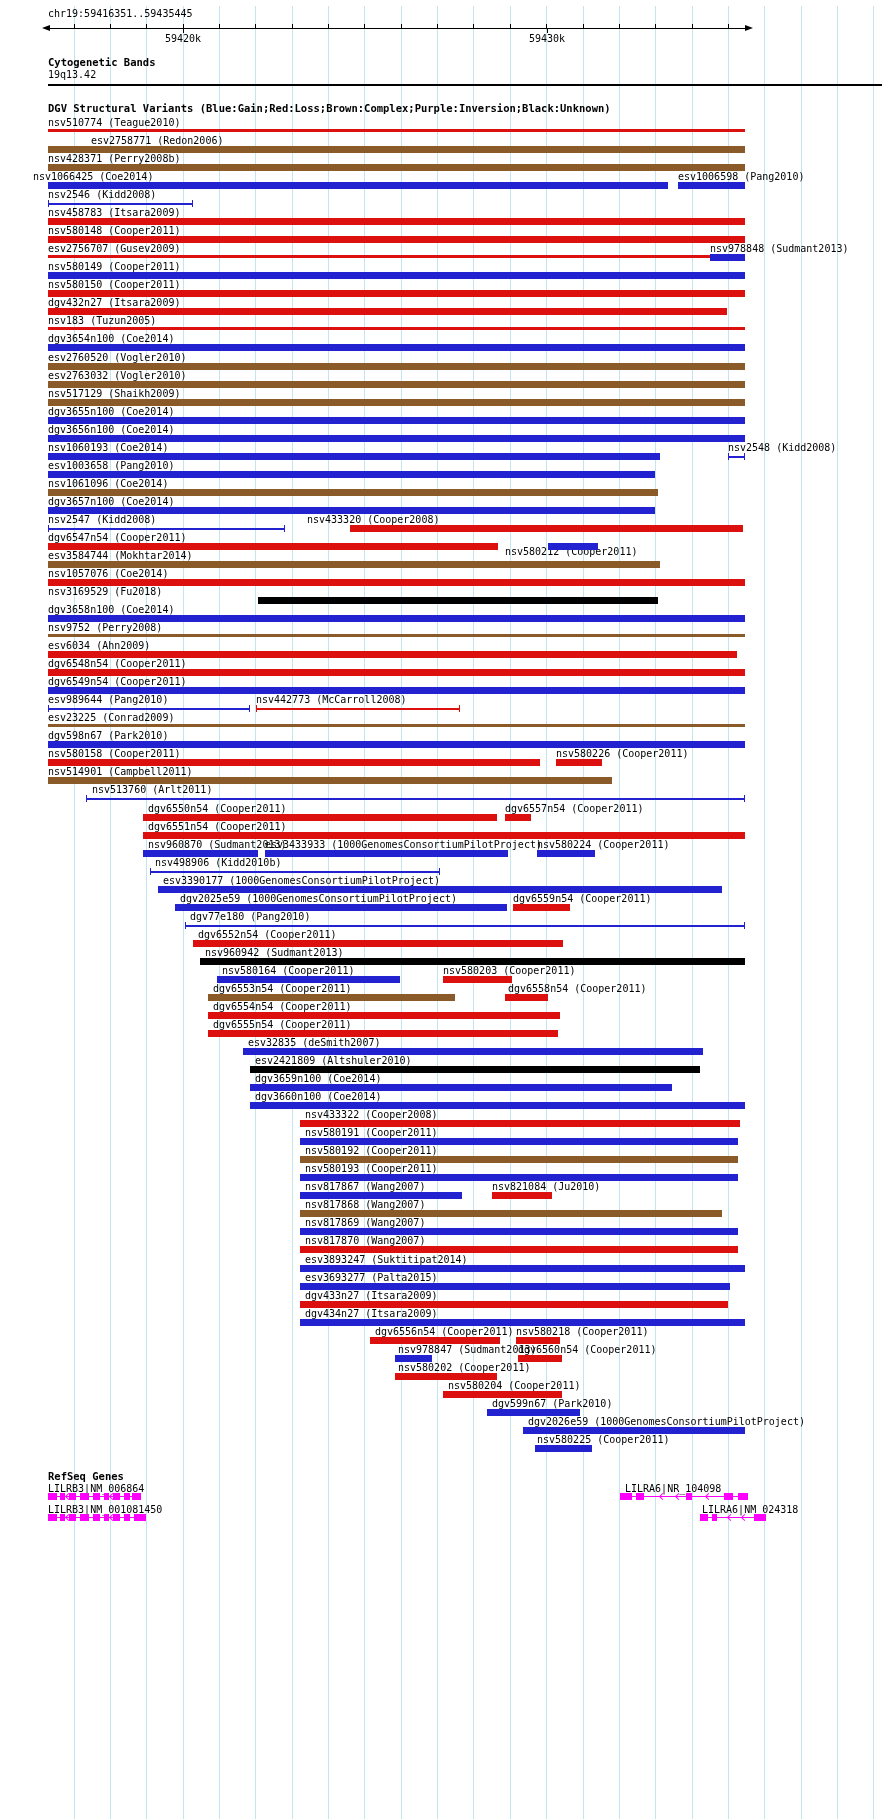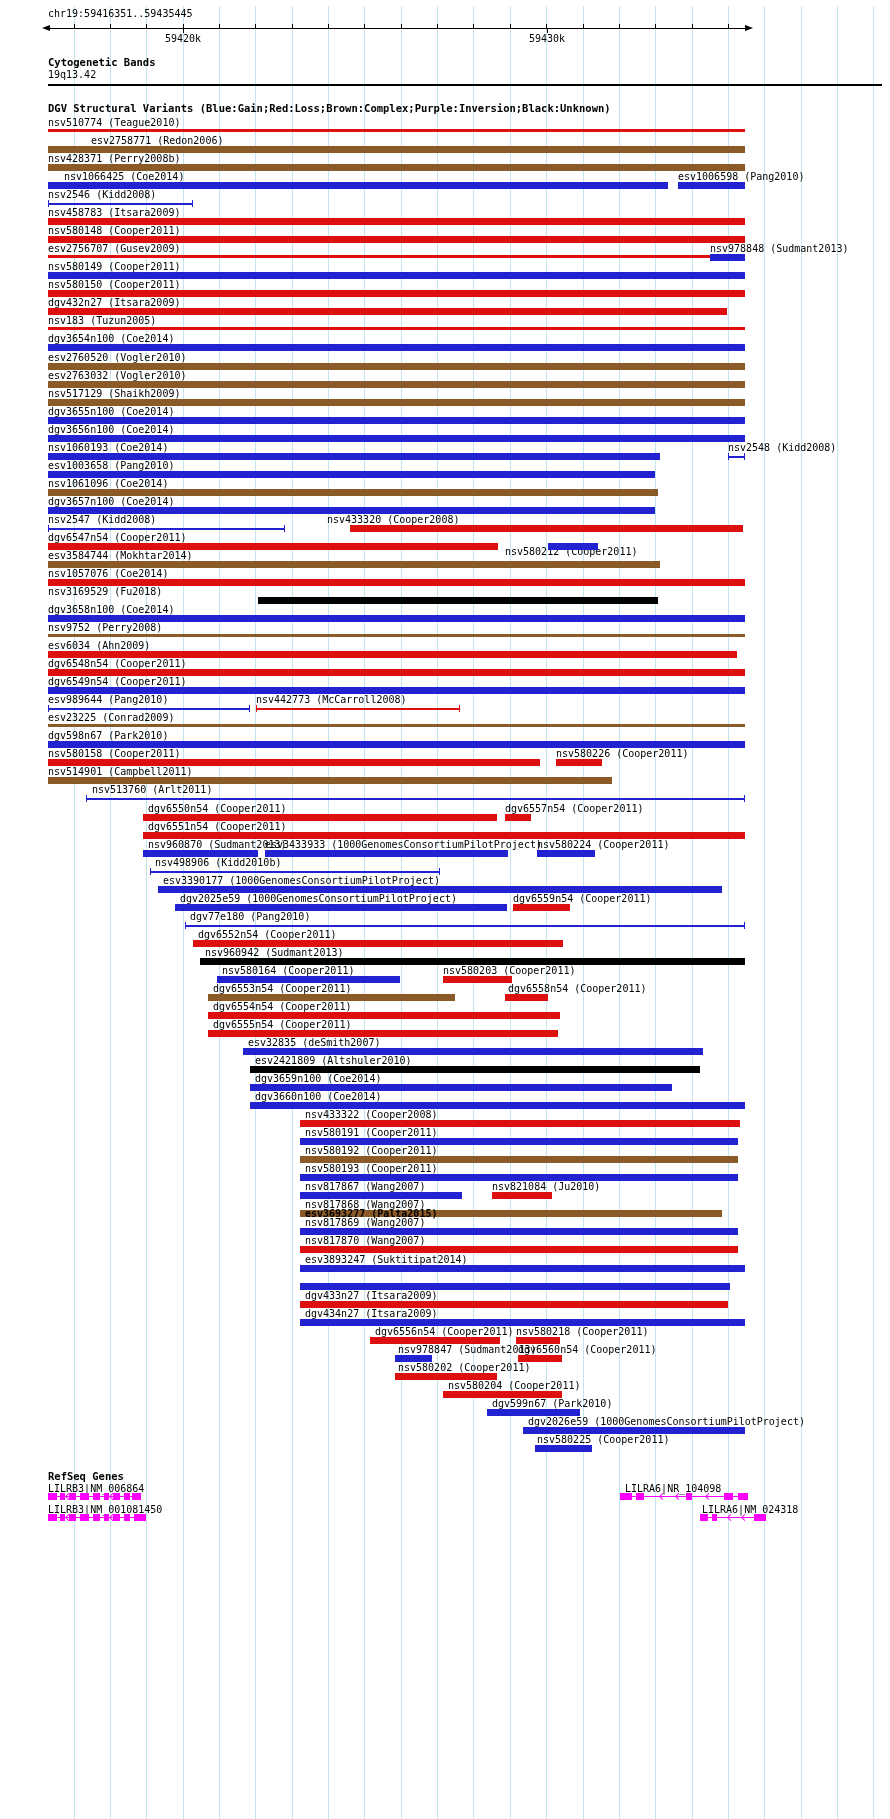--- a/index.html
+++ b/index.html
@@ -68,21 +68,21 @@
     <div class="abs lbl" style="left: 162px; top: 33px; width: 42px; text-align: center;">59420k</div>
     <div class="abs" style="left: 547px; top: 28px; width: 1px; height: 5px; background: rgb(0, 0, 0);"></div>
     <div class="abs lbl" style="left: 526px; top: 33px; width: 42px; text-align: center;">59430k</div>
     <div class="abs" style="left: 48px; top: 84px; width: 834px; height: 2px; background: rgb(0, 0, 0);"></div>
     <div class="abs lbl" style="left: 48px; top: 117px;">nsv510774 (Teague2010)</div>
     <div class="abs" style="left: 48px; top: 129px; width: 697px; height: 3px; background: rgb(221, 16, 16);"></div>
     <div class="abs lbl" style="left: 48px; top: 135px; margin-left: 43px;">esv2758771 (Redon2006)</div>
     <div class="abs" style="left: 48px; top: 146px; width: 697px; height: 7px; background: rgb(138, 90, 40);"></div>
     <div class="abs lbl" style="left: 48px; top: 153px;">nsv428371 (Perry2008b)</div>
     <div class="abs" style="left: 48px; top: 164px; width: 697px; height: 7px; background: rgb(138, 90, 40);"></div>
-    <div class="abs lbl" style="left: 64px; top: 171px; text-align: right;">nsv1066425 (Coe2014)</div>
+    <div class="abs lbl" style="left: 33px; top: 171px; text-align: right;">nsv1066425 (Coe2014)</div>
     <div class="abs" style="left: 48px; top: 182px; width: 620px; height: 7px; background: rgb(34, 34, 208);"></div>
     <div class="abs lbl" style="left: 678px; top: 171px;">esv1006598 (Pang2010)</div>
     <div class="abs" style="left: 678px; top: 182px; width: 67px; height: 7px; background: rgb(34, 34, 208);"></div>
     <div class="abs lbl" style="left: 48px; top: 189px;">nsv2546 (Kidd2008)</div>
     <div class="abs" style="left: 48px; top: 203px; width: 145px; height: 2px; background: rgb(34, 34, 208);"></div>
     <div class="abs" style="left: 48px; top: 200px; width: 1px; height: 7px; background: rgb(34, 34, 208);"></div>
     <div class="abs" style="left: 192px; top: 200px; width: 1px; height: 7px; background: rgb(34, 34, 208);"></div>
     <div class="abs lbl" style="left: 48px; top: 207px;">nsv458783 (Itsara2009)</div>
     <div class="abs" style="left: 48px; top: 218px; width: 697px; height: 7px; background: rgb(221, 16, 16);"></div>
     <div class="abs lbl" style="left: 48px; top: 225px;">nsv580148 (Cooper2011)</div>
@@ -120,21 +120,21 @@
     <div class="abs lbl" style="left: 48px; top: 460px;">esv1003658 (Pang2010)</div>
     <div class="abs" style="left: 48px; top: 471px; width: 607px; height: 7px; background: rgb(34, 34, 208);"></div>
     <div class="abs lbl" style="left: 48px; top: 478px;">nsv1061096 (Coe2014)</div>
     <div class="abs" style="left: 48px; top: 489px; width: 610px; height: 7px; background: rgb(138, 90, 40);"></div>
     <div class="abs lbl" style="left: 48px; top: 496px;">dgv3657n100 (Coe2014)</div>
     <div class="abs" style="left: 48px; top: 507px; width: 607px; height: 7px; background: rgb(34, 34, 208);"></div>
     <div class="abs lbl" style="left: 48px; top: 514px;">nsv2547 (Kidd2008)</div>
     <div class="abs" style="left: 48px; top: 528px; width: 237px; height: 2px; background: rgb(34, 34, 208);"></div>
     <div class="abs" style="left: 48px; top: 525px; width: 1px; height: 7px; background: rgb(34, 34, 208);"></div>
     <div class="abs" style="left: 284px; top: 525px; width: 1px; height: 7px; background: rgb(34, 34, 208);"></div>
-    <div class="abs lbl" style="left: 307px; top: 514px; margin-left: 20px;">nsv433320 (Cooper2008)</div>
+    <div class="abs lbl" style="left: 307px; top: 514px;">nsv433320 (Cooper2008)</div>
     <div class="abs" style="left: 350px; top: 525px; width: 393px; height: 7px; background: rgb(221, 16, 16);"></div>
     <div class="abs lbl" style="left: 48px; top: 532px;">dgv6547n54 (Cooper2011)</div>
     <div class="abs" style="left: 48px; top: 543px; width: 450px; height: 7px; background: rgb(221, 16, 16);"></div>
     <div class="abs lbl" style="left: 505px; top: 546px;">nsv580212 (Cooper2011)</div>
     <div class="abs" style="left: 548px; top: 543px; width: 50px; height: 7px; background: rgb(34, 34, 208);"></div>
     <div class="abs lbl" style="left: 48px; top: 550px;">esv3584744 (Mokhtar2014)</div>
     <div class="abs" style="left: 48px; top: 561px; width: 612px; height: 7px; background: rgb(138, 90, 40);"></div>
     <div class="abs lbl" style="left: 48px; top: 568px; text-align: right;">nsv1057076 (Coe2014)</div>
     <div class="abs" style="left: 48px; top: 579px; width: 697px; height: 7px; background: rgb(221, 16, 16);"></div>
     <div class="abs lbl" style="left: 48px; top: 586px;">nsv3169529 (Fu2018)</div>
@@ -234,21 +234,21 @@
     <div class="abs lbl" style="left: 492px; top: 1181px;">nsv821084 (Ju2010)</div>
     <div class="abs" style="left: 492px; top: 1192px; width: 60px; height: 7px; background: rgb(221, 16, 16);"></div>
     <div class="abs lbl" style="left: 305px; top: 1199px;">nsv817868 (Wang2007)</div>
     <div class="abs" style="left: 300px; top: 1210px; width: 422px; height: 7px; background: rgb(138, 90, 40);"></div>
     <div class="abs lbl" style="left: 305px; top: 1217px;">nsv817869 (Wang2007)</div>
     <div class="abs" style="left: 300px; top: 1228px; width: 438px; height: 7px; background: rgb(34, 34, 208);"></div>
     <div class="abs lbl" style="left: 305px; top: 1235px;">nsv817870 (Wang2007)</div>
     <div class="abs" style="left: 300px; top: 1246px; width: 438px; height: 7px; background: rgb(221, 16, 16);"></div>
     <div class="abs lbl" style="left: 305px; top: 1254px;">esv3893247 (Suktitipat2014)</div>
     <div class="abs" style="left: 300px; top: 1265px; width: 445px; height: 7px; background: rgb(34, 34, 208);"></div>
-    <div class="abs lbl" style="left: 305px; top: 1208px; font-weight: bold;">esv3693277 (Palta2015)</div>
+    <div class="abs lbl" style="left: 305px; top: 1272px;">esv3693277 (Palta2015)</div>
     <div class="abs" style="left: 300px; top: 1283px; width: 430px; height: 7px; background: rgb(34, 34, 208);"></div>
     <div class="abs lbl" style="left: 305px; top: 1290px;">dgv433n27 (Itsara2009)</div>
     <div class="abs" style="left: 300px; top: 1301px; width: 428px; height: 7px; background: rgb(221, 16, 16);"></div>
     <div class="abs lbl" style="left: 305px; top: 1308px;">dgv434n27 (Itsara2009)</div>
     <div class="abs" style="left: 300px; top: 1319px; width: 445px; height: 7px; background: rgb(34, 34, 208);"></div>
     <div class="abs lbl" style="left: 375px; top: 1326px;">dgv6556n54 (Cooper2011)</div>
     <div class="abs" style="left: 370px; top: 1337px; width: 130px; height: 7px; background: rgb(221, 16, 16);"></div>
     <div class="abs lbl" style="left: 516px; top: 1326px;">nsv580218 (Cooper2011)</div>
     <div class="abs" style="left: 516px; top: 1337px; width: 44px; height: 7px; background: rgb(221, 16, 16);"></div>
     <div class="abs lbl" style="left: 398px; top: 1344px;">nsv978847 (Sudmant2013)</div>

